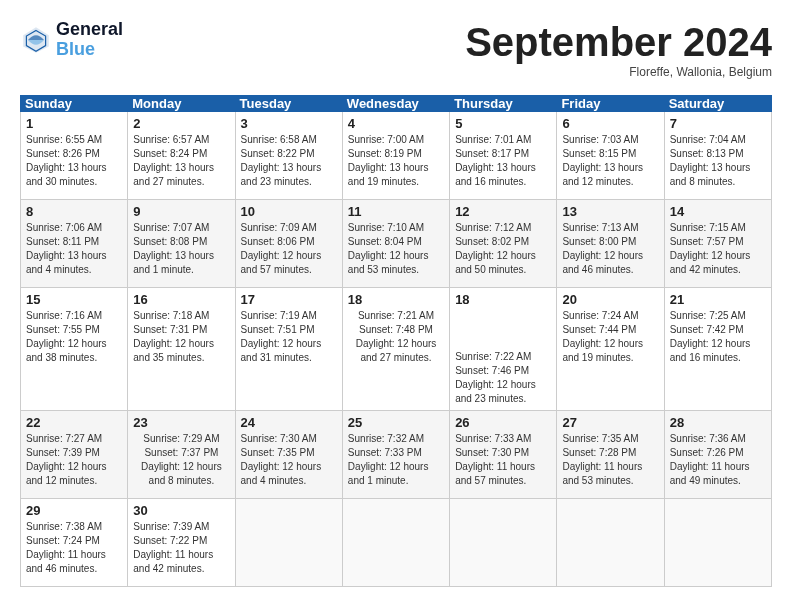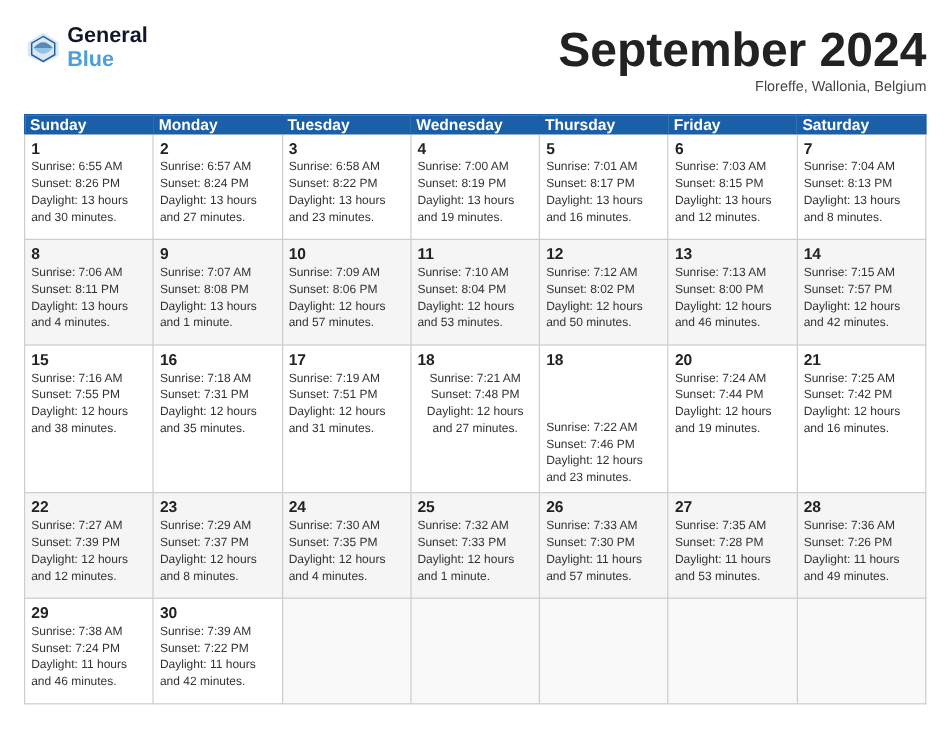--- a/index.html
+++ b/index.html
@@ -271,21 +271,21 @@
       <tr>
         <td>
           <span class="day-num">22</span>
           <div class="day-info" style="white-space: pre-line;">Sunrise: 7:27 AM
 Sunset: 7:39 PM
 Daylight: 12 hours
 and 12 minutes.</div>
         </td>
         <td>
           <span class="day-num">23</span>
-          <div class="day-info" style="white-space: pre-line;">Sunrise: 7:29 AM
+          <div class="day-info" style="white-space: pre-line; text-align: center;">Sunrise: 7:29 AM
 Sunset: 7:37 PM
 Daylight: 12 hours
 and 8 minutes.</div>
         </td>
         <td>
           <span class="day-num">24</span>
           <div class="day-info" style="white-space: pre-line;">Sunrise: 7:30 AM
 Sunset: 7:35 PM
 Daylight: 12 hours
 and 4 minutes.</div>

